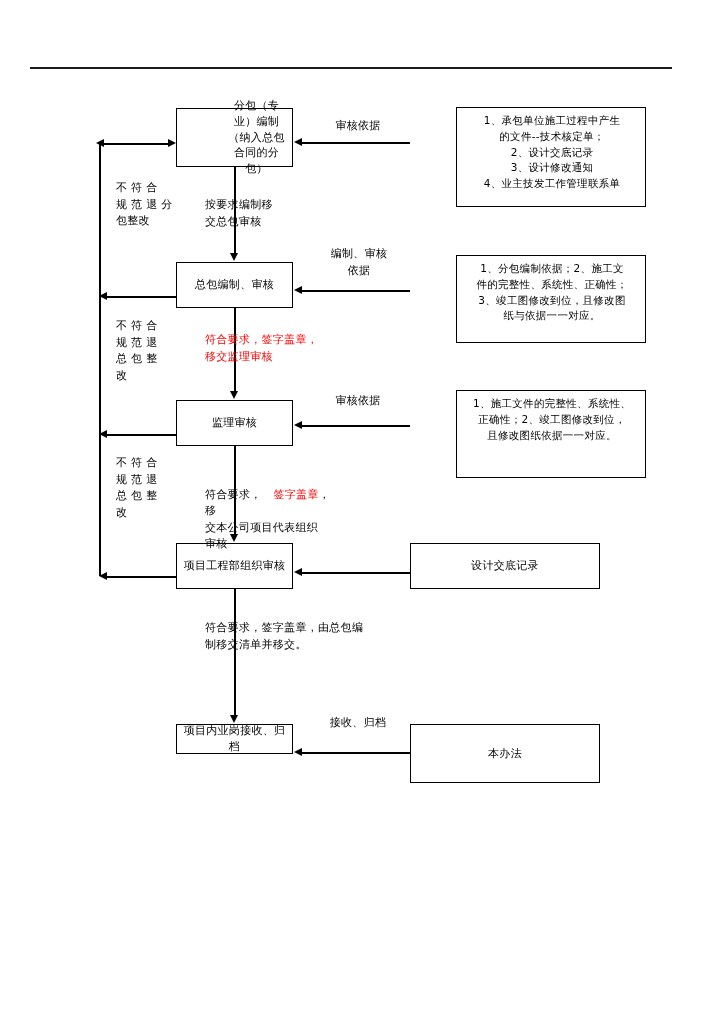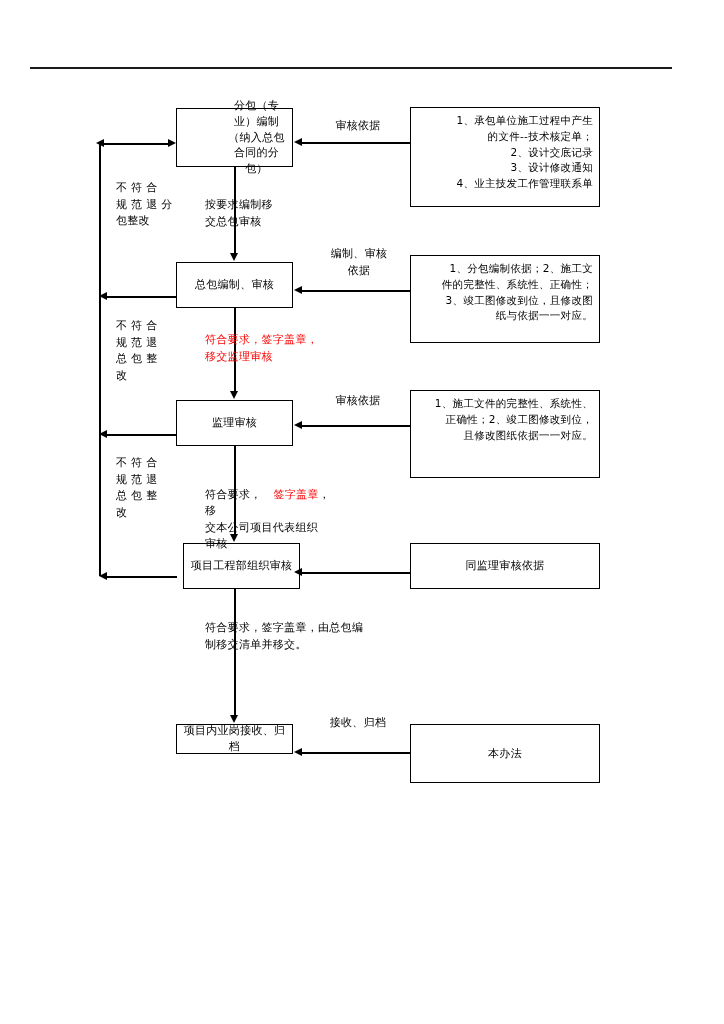--- a/index.html
+++ b/index.html
@@ -29,24 +29,25 @@
     align-items:center;
     justify-content:center;
     text-align:center;
     line-height:1.45;
     font-size:11px;
     letter-spacing:.3px;
     padding:2px 4px;
   }
   .box.left-align{
     justify-content:flex-start;
-    text-align:right;
+    text-align:center;
     align-items:flex-start;
     padding:5px 6px 4px 8px;
     line-height:1.5;
+    margin-left:46px;
   }
   .box .inner{width:100%;}
 
   
   .txt{
     position:absolute;
     font-size:11px;
     line-height:1.5;
     letter-spacing:.3px;
     white-space:pre-line;
@@ -89,21 +90,21 @@
   </div>
 
   <div class="box" style="left:176px;top:400px;width:117px;height:46px;">
     <span class="inner">监理审核</span>
   </div>
 
   <div class="box" style="left:176px;top:262px;width:117px;height:46px;">
     <span class="inner">总包编制、审核</span>
   </div>
 
-  <div class="box" style="left:176px;top:543px;width:117px;height:46px;margin-left:7px;">
+  <div class="box" style="left:176px;top:543px;width:117px;height:46px;">
     <span class="inner">项目工程部组织审核</span>
   </div>
 
   <div class="box" style="left:176px;top:724px;width:117px;height:30px;">
     <span class="inner">项目内业岗接收、归档</span>
   </div>
 
   <div class="box left-align" style="left:410px;top:107px;width:190px;height:100px;font-size:10.5px;">
     <span class="inner" style="white-space:pre-line;">1、承包单位施工过程中产生
    的文件--技术核定单；
@@ -119,21 +120,21 @@
 纸与依据一一对应。</span>
   </div>
 
   <div class="box left-align" style="left:410px;top:390px;width:190px;height:88px;font-size:10.5px;">
     <span class="inner" style="white-space:pre-line;">1、施工文件的完整性、系统性、
 正确性；2、竣工图修改到位，
 且修改图纸依据一一对应。</span>
   </div>
 
   <div class="box" style="left:410px;top:543px;width:190px;height:46px;">
-    <span class="inner" style="white-space:pre-line;">同监理审核依据</span>
+    <span class="inner" style="white-space:pre-line;">设计交底记录</span>
   </div>
 
   <div class="box" style="left:410px;top:724px;width:190px;height:59px;">
     <span class="inner" style="white-space:pre-line;">本办法</span>
   </div>
 
   <div class="ln v" style="left:234px;top:167px;height:87px;"></div>
   <div class="arrow down" style="left:230px;top:253px;"></div>
 
   <div class="ln v" style="left:234px;top:308px;height:84px;"></div>

